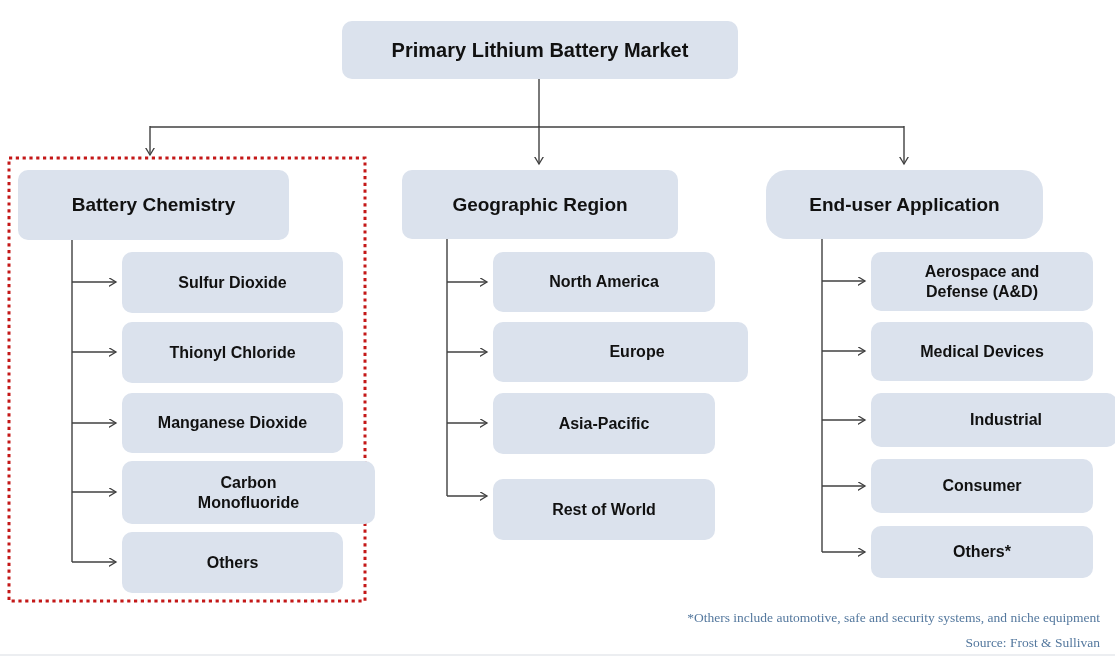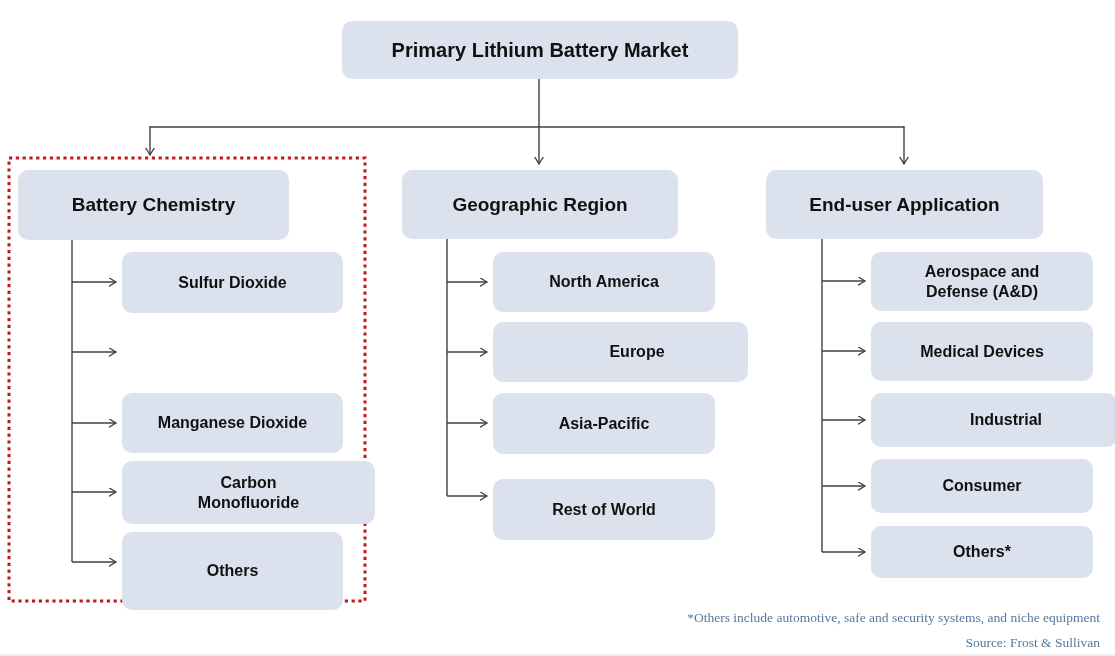--- a/index.html
+++ b/index.html
@@ -84,47 +84,50 @@
   <div class="node title-node" style="left:342px; top:21px; width:396px; height:58px;">
     <span>Primary Lithium Battery Market</span>
   </div>
 
   <div class="node header-node" style="left:18px; top:170px; width:271px; height:70px;">
     <span>Battery Chemistry</span>
   </div>
   <div class="node item-node" style="left:122px; top:252px; width:221px; height:61px;">
     <span>Sulfur Dioxide</span>
   </div>
+  <div class="node item-node" style="left:122px; top:322px; width:221px; height:61px;">
+    <span>Thionyl Chloride</span>
+  </div>
   <div class="node item-node" style="left:122px; top:393px; width:221px; height:60px;">
     <span>Manganese Dioxide</span>
   </div>
   <div class="node item-node" style="left:122px; top:461px; width:253px; height:63px;">
     <span class="wrap-narrow">Carbon Monofluoride</span>
   </div>
-  <div class="node item-node" style="left:122px; top:532px; width:221px; height:78px;">
+  <div class="node item-node" style="left:122px; top:532px; width:221px; height:61px;">
     <span>Others</span>
   </div>
 
   <div class="node header-node" style="left:402px; top:170px; width:276px; height:69px;">
     <span>Geographic Region</span>
   </div>
   <div class="node item-node" style="left:493px; top:252px; width:222px; height:60px;">
     <span>North America</span>
   </div>
   <div class="node item-node" style="left:493px; top:322px; width:222px; height:60px;padding-left:33px;">
     <span>Europe</span>
   </div>
   <div class="node item-node" style="left:493px; top:393px; width:222px; height:61px;">
     <span>Asia-Pacific</span>
   </div>
   <div class="node item-node" style="left:493px; top:466px; width:222px; height:61px;margin-top:13px;">
     <span>Rest of World</span>
   </div>
 
-  <div class="node header-node" style="left:766px; top:170px; width:277px; height:69px;">
+  <div class="node header-node" style="left:766px; top:170px; width:277px; height:69px;border-radius:21px;">
     <span>End-user Application</span>
   </div>
   <div class="node item-node" style="left:871px; top:252px; width:222px; height:59px;">
     <span class="wrap-mid">Aerospace and Defense (A&amp;D)</span>
   </div>
   <div class="node item-node" style="left:871px; top:322px; width:222px; height:59px;">
     <span>Medical Devices</span>
   </div>
   <div class="node item-node" style="left:871px; top:393px; width:222px; height:54px;padding-left:24px;">
     <span>Industrial</span>

